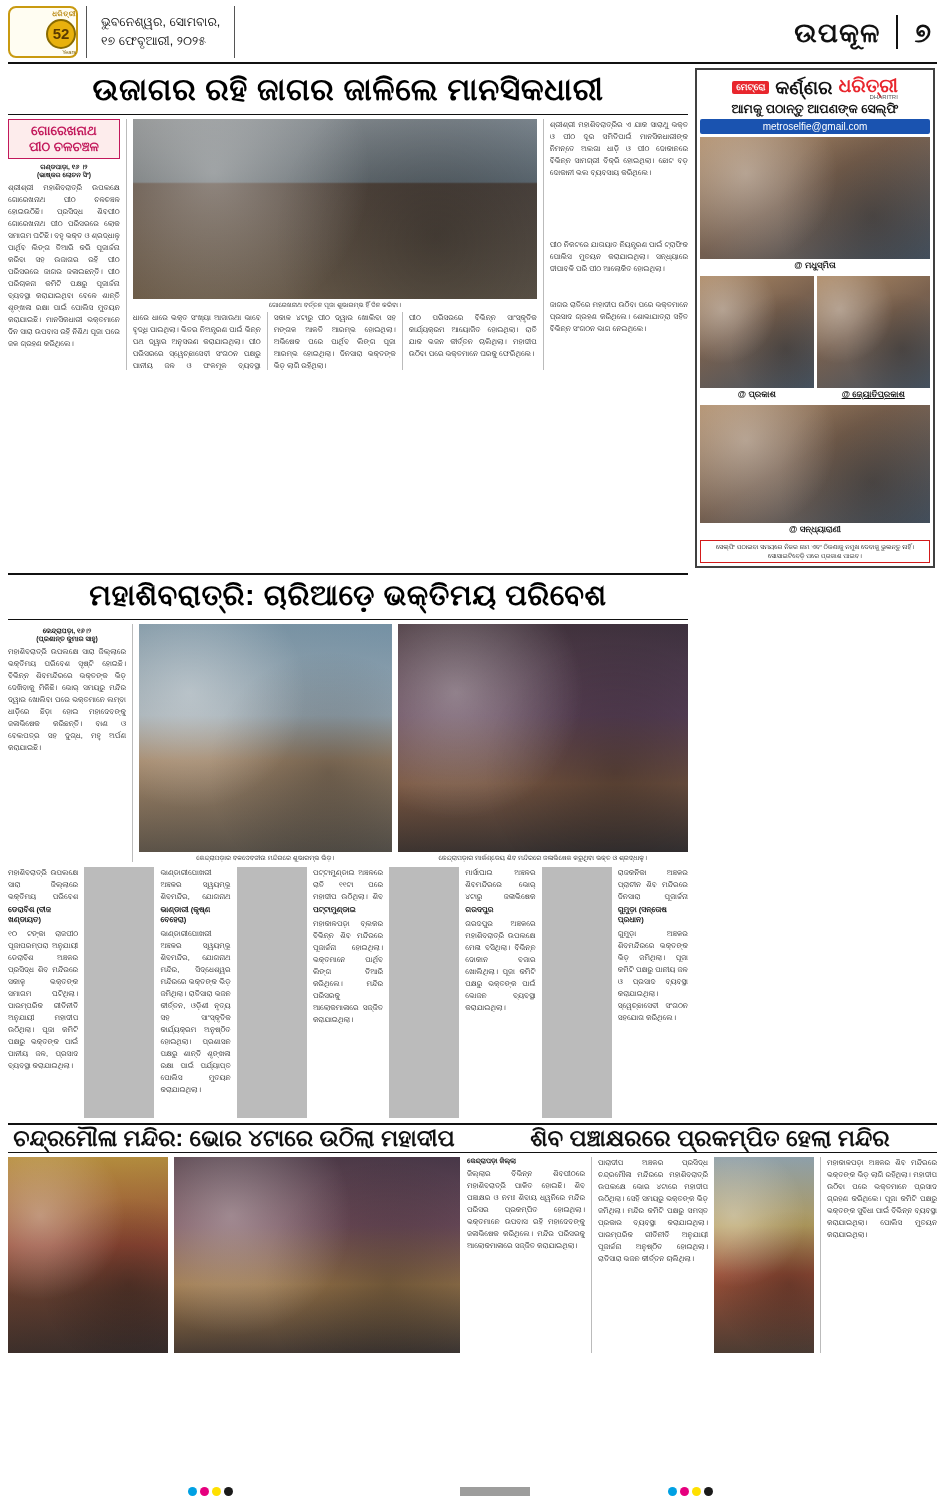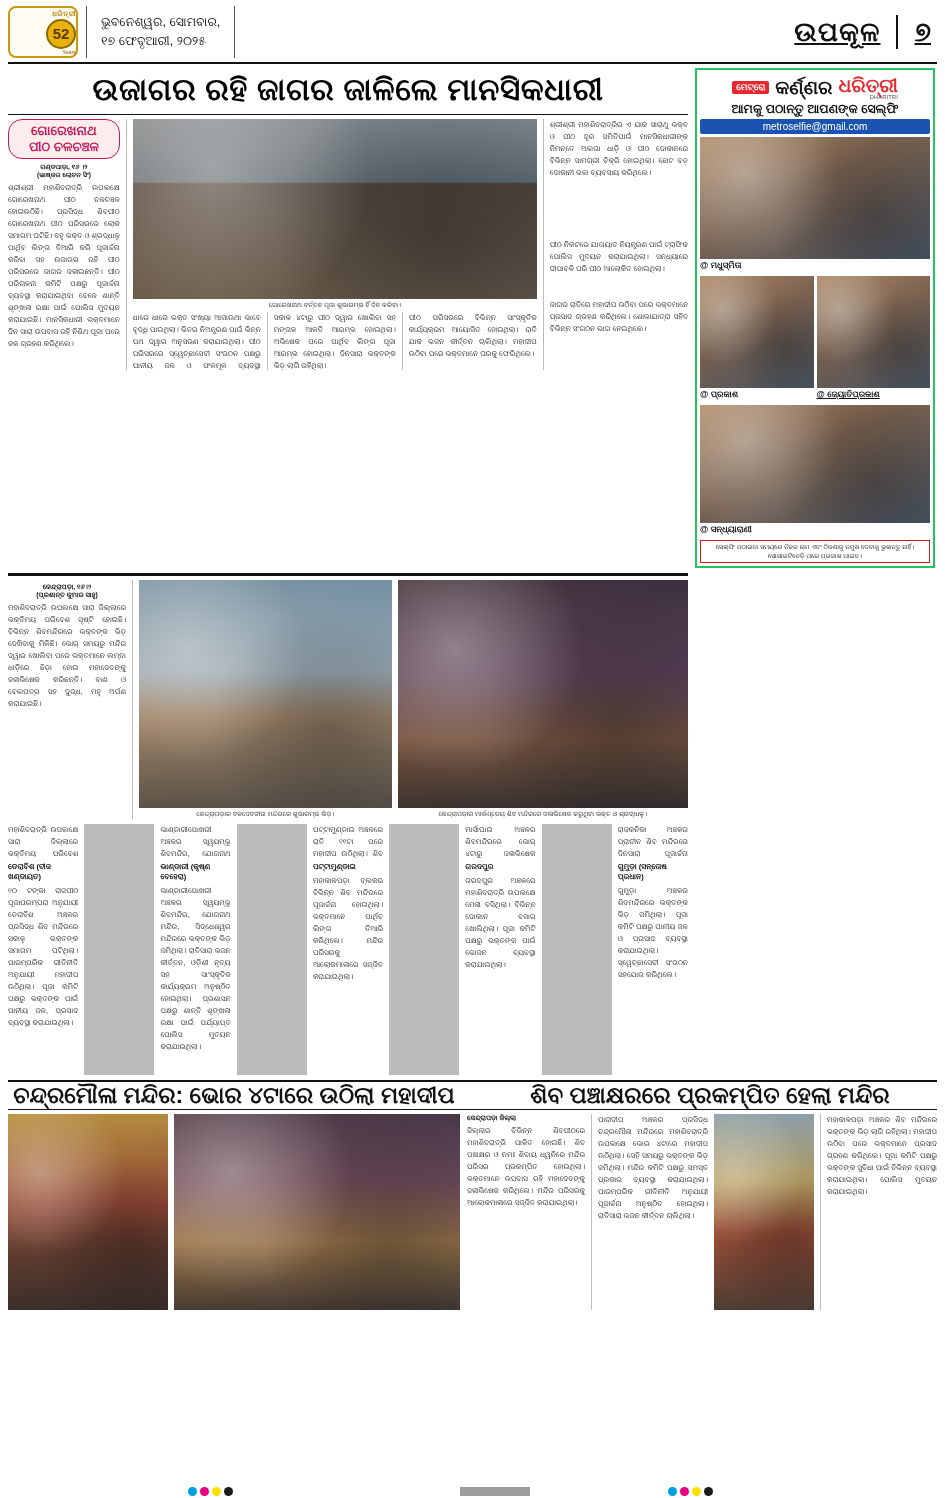--- a/index.html
+++ b/index.html
@@ -23,21 +23,21 @@
   .logo-badge .brand { font-size:7px; color:#b8860b; font-weight:bold; letter-spacing:.5px; }
   .logo-badge .circle {
     width:30px; height:30px; border-radius:50%; background:#e8b10d; color:#5a3b00;
     display:flex; align-items:center; justify-content:center; font-size:15px; font-weight:bold;
     border:2px solid #8a6b00; margin-top:1px;
   }
   .logo-badge .yrs { font-size:5.5px; color:#7a5c00; }
   .mast-mid { border-left:1px solid #555; border-right:1px solid #555; padding:0 14px; height:52px;
               display:flex; flex-direction:column; justify-content:center; }
   .mast-mid div { font-size:12.5px; line-height:1.5; }
-  .mast-right { margin-left:auto; display:flex; align-items:center; gap:16px; padding-right:6px;text-decoration:underline; }
+  .mast-right { margin-left:auto; display:flex; align-items:flex-end; gap:16px; padding-right:6px; }
   .mast-right .sec { font-size:27px; font-weight:bold; letter-spacing:1px; }
   .mast-right .sep { width:2px; height:34px; background:#111; }
   .mast-right .pg { font-size:27px; font-weight:bold; }
 
   
   .rule { height:1px; background:#111; }
   .thickrule { height:2px; background:#111; }
   .headline {
     font-size:31px; font-weight:bold; letter-spacing:.5px; text-align:center; line-height:1.15;
     padding:4px 0 6px;
@@ -60,21 +60,21 @@
   .ph-temple{ background:linear-gradient(180deg,#7fb3d9 0%,#bcd6e8 40%,#c9a37a 60%,#6b5a46 100%); }
   .ph-night{ background:linear-gradient(180deg,#2a1f3a 0%,#5d3a5e 40%,#8c5a3c 70%,#3a2a22 100%); }
   .ph-chariot{ background:linear-gradient(180deg,#d9a93c 0%,#b5472c 45%,#6b3520 70%,#3d2418 100%); }
   .ph-hall{ background:linear-gradient(180deg,#3c2a4a 0%,#7a4a63 35%,#c08a4a 65%,#4a3526 100%); }
   .ph-gate{ background:linear-gradient(180deg,#9fc7e3 0%,#e0c36a 35%,#c2512f 60%,#5a3a24 100%); }
   .ph-sel{ background:linear-gradient(150deg,#c9a27a 0%,#8a6b55 45%,#57606b 100%); }
 
   
   .top-wrap { display:flex; gap:7px; margin-top:4px; }
   .top-left { width:680px; }
-  .top-right { width:240px; border:2px solid #22c55e; padding:3px; }
+  .top-right { width:240px; border:2px solid #404040; padding:3px; }
 
   .sidebox-title {
     background:#fdecec; border:1px solid #c2185b; color:#c2185b; font-weight:bold;
     font-size:13px; text-align:center; line-height:1.25; padding:3px 2px;
   }
 
   .t1-cols { display:flex; gap:6px; margin-top:4px; }
   .t1-c1 { width:118px; }
   .t1-c2 { width:404px; }
   .t1-c3 { width:146px; }
@@ -83,21 +83,21 @@
   
   .ad-head { display:flex; align-items:center; justify-content:center; gap:6px; padding:2px 0 0; }
   .ad-metro { background:#e8262d; color:#fff; font-size:9px; font-weight:bold; padding:1px 4px; border-radius:2px; }
   .ad-karbar { font-size:19px; font-weight:bold; color:#111; }
   .ad-dharitri { font-size:19px; font-weight:bold; color:#e8262d; }
   .ad-sub { font-size:6px; color:#555; text-align:right; margin-top:-3px; }
   .ad-line { text-align:center; font-size:12.5px; font-weight:bold; padding:2px 0; }
   .ad-mail { background:#1a53b0; color:#fff; text-align:center; font-size:10px; padding:2px 0; border-radius:2px; }
   .sel-grid { margin-top:3px; }
   .sel-row { display:flex; gap:3px; margin-top:3px; }
-  .sel-name { font-size:8.5px; font-weight:bold; padding:1px 0 2px; }
+  .sel-name { text-align:center; font-size:8.5px; font-weight:bold; padding:1px 0 2px; }
   .ad-foot { border:1px solid #d31a1a; font-size:6.4px; text-align:center; padding:2px 3px; line-height:1.35; margin-top:3px; }
 
   
   .s2 { margin-top:5px; }
   .s2-top { display:flex; gap:6px; margin-top:4px; }
   .s2-c1 { width:118px; }
   .s2-ph { flex:1; display:flex; gap:6px; }
   .s2-cols { display:flex; gap:6px; margin-top:5px; }
   .s2-cols > div { width:118px; }
 
@@ -139,21 +139,21 @@
 
   <div class="top-wrap">
 
     <div class="top-left">
       <div class="headline pink">ଉଜାଗର ରହି ଜାଗର ଜାଳିଲେ ମାନସିକଧାରୀ</div>
       <div class="rule"></div>
 
       <div class="t1-cols">
 
         <div class="t1-c1">
-          <div class="sidebox-title" style="white-space:pre-line;border-radius:14px;">ଗୋରେଖନାଥ
+          <div class="sidebox-title" style="white-space:pre-line;">ଗୋରେଖନାଥ
 ପୀଠ ଚଳଚଞ୍ଚଳ</div>
           <div class="byline" style="margin-top:4px;white-space:pre-line;font-size:6.6px;text-align:center;">ଗଣ୍ଡପାଡ଼ା, ୧୬ ।୨
 (ଭାଷ୍କର ଲୋଚନ ସିଂ)</div>
           <div class="col-text" style="height:172px;overflow:hidden;">ଶ୍ରୀଶ୍ରୀ ମହାଶିବରାତ୍ରି ଉପଲକ୍ଷେ ଗୋରେଖନାଥ ପୀଠ ଚଳଚଞ୍ଚଳ ହୋଇଉଠିଛି। ପ୍ରସିଦ୍ଧ ଶିବପୀଠ ଗୋରେଖନାଥ ପୀଠ ପରିସରରେ ଲୋକ ସମାଗମ ଘଟିଛି। ବହୁ ଭକ୍ତ ଓ ଶ୍ରଦ୍ଧାଳୁ ପାର୍ଥିବ ଲିଙ୍ଗ ତିଆରି କରି ପୂଜାର୍ଚ୍ଚନା କରିବା ସହ ଉଜାଗର ରହି ପୀଠ ପରିସରରେ ଜାଗର ଜଳାଇଛନ୍ତି। ପୀଠ ପରିଚାଳନା କମିଟି ପକ୍ଷରୁ ପୂଜାର୍ଚ୍ଚନା ବ୍ୟବସ୍ଥା କରାଯାଇଥିବା ବେଳେ ଶାନ୍ତି ଶୃଙ୍ଖଳା ରକ୍ଷା ପାଇଁ ପୋଲିସ ମୁତୟନ କରାଯାଇଛି। ମାନସିକଧାରୀ ଭକ୍ତମାନେ ଦିନ ସାରା ଉପବାସ ରହି ନିଶିଥ ପୂଜା ପରେ ଜଳ ଗ୍ରହଣ କରିଥିଲେ।</div>
         </div>
 
         <div class="vline"></div>
 
         <div class="t1-c2">
           <div class="photo ph-crowd" style="height:180px;"></div>
@@ -213,20 +213,21 @@
           </div>
         </div>
       </div>
 
       <div class="ad-foot">ସେଲ୍ଫି ପଠାଇବା ସମୟରେ ନିଜର ନାମ ଏବଂ ଠିକଣାକୁ ନମୁଖ ଦେବାକୁ ଭୁଲନ୍ତୁ ନାହିଁ। ସୋସାଇଟିବେଡ଼ି ପରେ ପ୍ରକାଶ ପାଇବ।</div>
     </div>
   </div>
 
   <div class="s2" style="width:680px;">
     <div class="thickrule"></div>
+    <div class="headline pink" style="font-size:29px;">ମହାଶିବରାତ୍ରି: ଚାରିଆଡ଼େ ଭକ୍ତିମୟ ପରିବେଶ</div>
     <div class="rule"></div>
 
     <div class="s2-top">
       <div class="s2-c1">
         <div class="byline" style="white-space:pre-line;font-size:6.8px;text-align:center;margin-top:3px;">କେନ୍ଦ୍ରାପଡ଼ା, ୧୬।୨
 (ପ୍ରଶାନ୍ତ କୁମାର ସାହୁ)</div>
         <div class="col-text" style="height:205px;overflow:hidden;">ମହାଶିବରାତ୍ରି ଉପଲକ୍ଷେ ସାରା ଜିଲ୍ଲାରେ ଭକ୍ତିମୟ ପରିବେଶ ସୃଷ୍ଟି ହୋଇଛି। ବିଭିନ୍ନ ଶିବମନ୍ଦିରରେ ଭକ୍ତଙ୍କ ଭିଡ଼ ଦେଖିବାକୁ ମିଳିଛି। ଭୋର୍ ସମୟରୁ ମନ୍ଦିର ଦ୍ୱାର ଖୋଲିବା ପରେ ଭକ୍ତମାନେ ଲମ୍ବା ଧାଡ଼ିରେ ଛିଡ଼ା ହୋଇ ମହାଦେବଙ୍କୁ ଜଳାଭିଷେକ କରିଛନ୍ତି। ବାଣ ଓ ବେଲପତ୍ର ସହ ଦୁଗ୍ଧ, ମହୁ ଅର୍ପଣ କରାଯାଇଛି।</div>
       </div>
       <div class="vline"></div>
       <div class="s2-ph">

